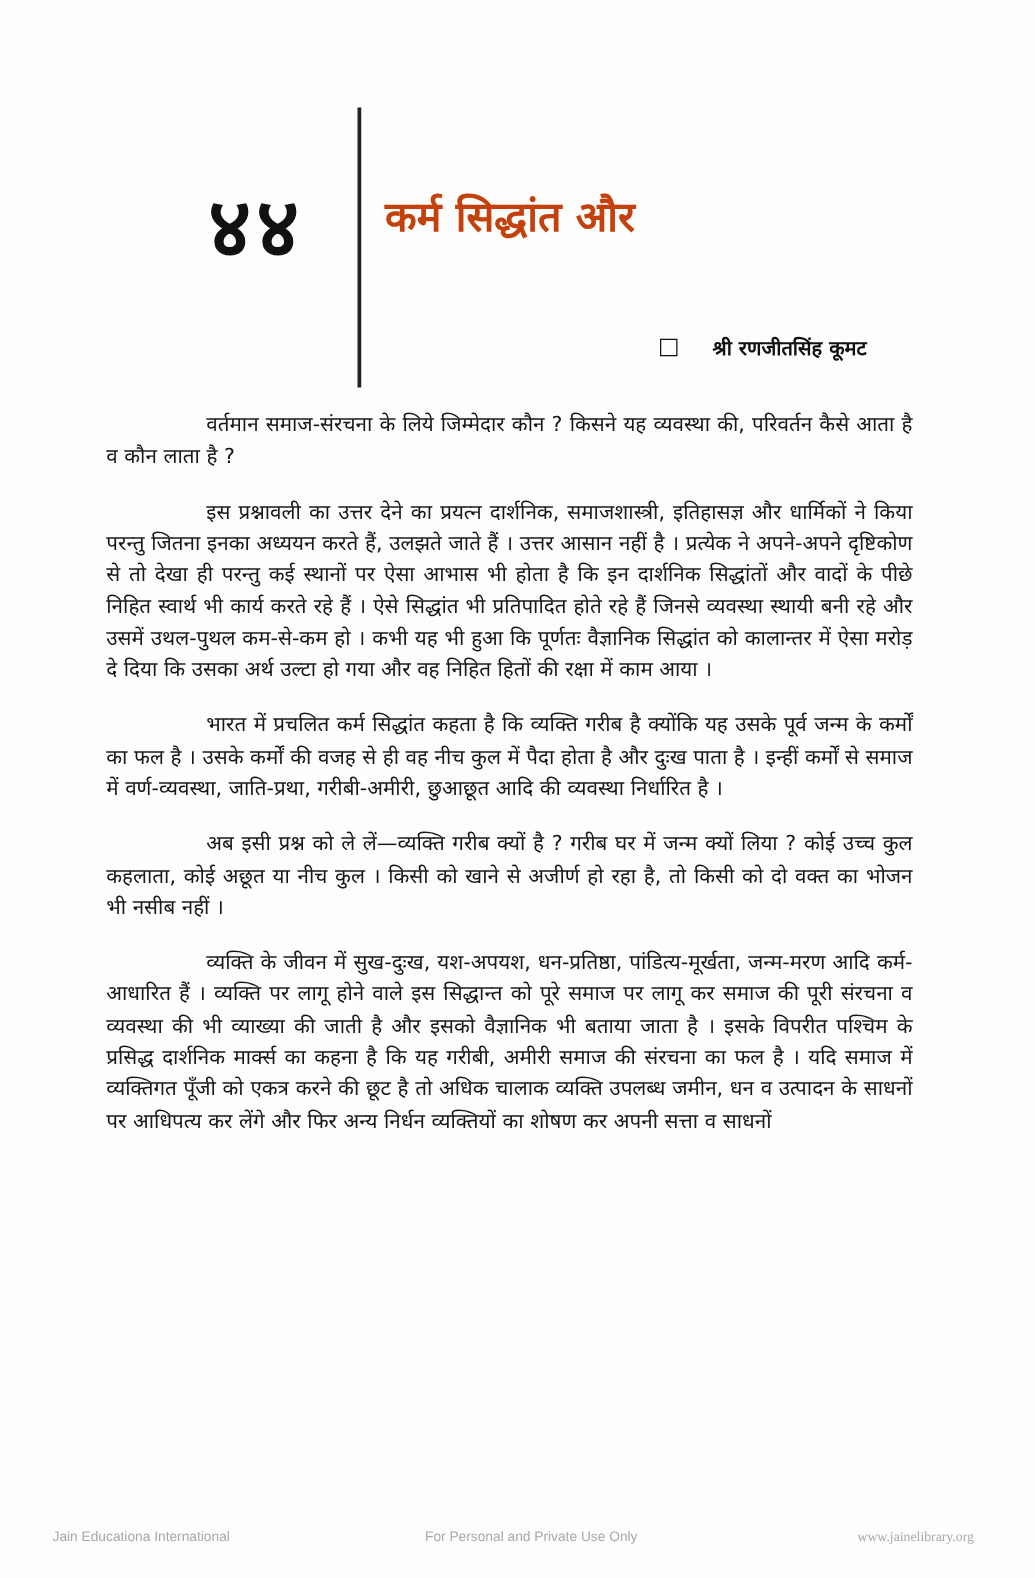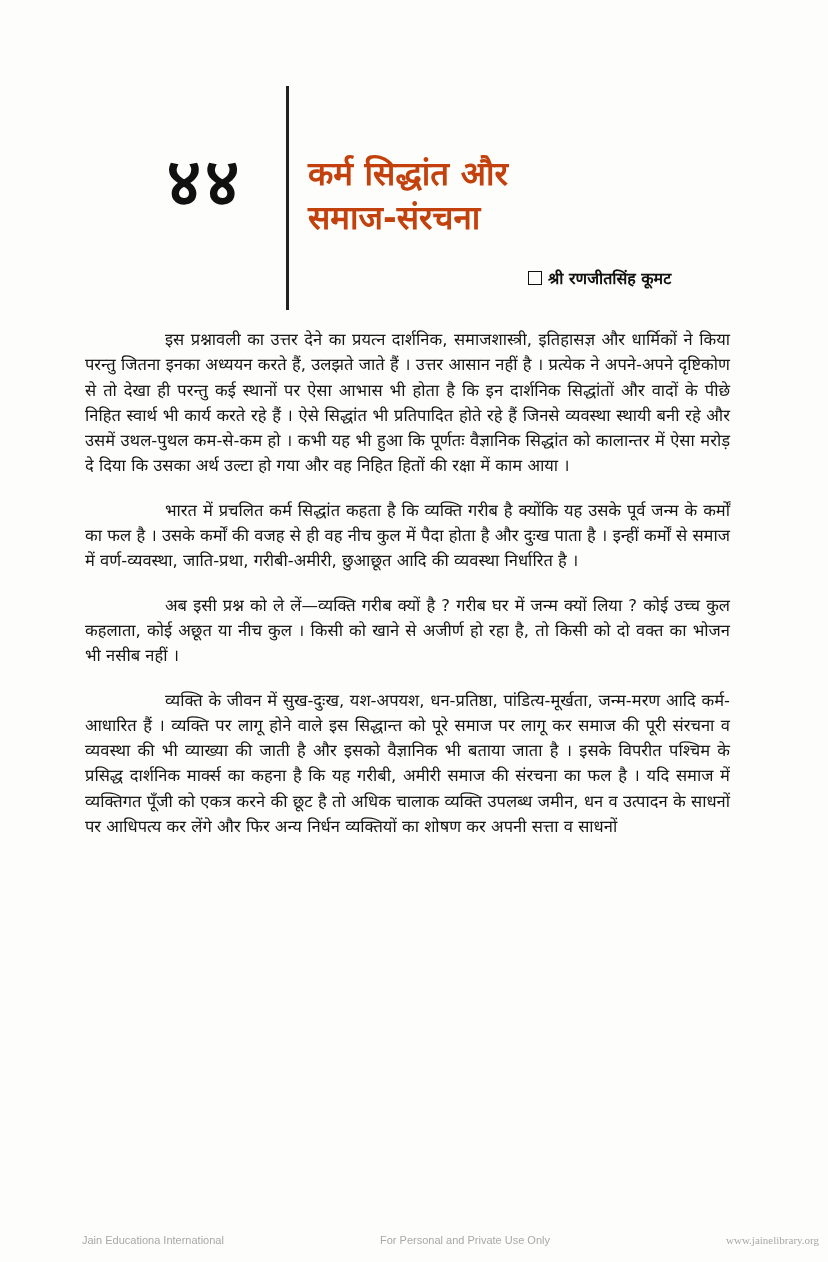--- a/index.html
+++ b/index.html
@@ -52,21 +52,21 @@
     line-height: 44px;
     color: #c2410c;
   }
   .title .line { display: block; white-space: nowrap; }
   .author {
     position: absolute;
     left: 528px;
     top: 267px;
     display: flex;
     align-items: center;
-    gap: 6px;
+    gap: 28px;
     font-family: "DejaVu Sans", sans-serif;
     font-weight: bold;
     font-size: 16px;
     color: #111;
     white-space: nowrap;
   }
   .author .box {
     width: 12px;
     height: 12px;
     border: 1.6px solid #111;
@@ -90,45 +90,45 @@
   .footer {
     position: absolute;
     top: 1218px;
     left: 0;
     width: 828px;
     height: 20px;
     font-family: "Liberation Sans", sans-serif;
     font-size: 11px;
     color: #a8a8a8;
   }
-  .footer span { position: absolute; top: 16px; white-space: nowrap; margin-left: 40px; }
+  .footer span { position: absolute; top: 6px; white-space: nowrap; }
   .footer .f-left { left: 42px; }
   .footer .f-center { left: 340px; }
   .footer .f-right { left: 686px; font-family: Liberation Serif, serif; }
 </style>
 </head>
 <body>
 
 <div class="page">
 
   <div class="chapter-number">४४</div>
 
   <div class="divider-vertical"></div>
 
   <div class="title">
     <span class="line">कर्म सिद्धांत और</span>
-    <span class="line">समाज-संरचना</span>
   </div>
 
   <div class="author">
     <span class="box"></span>
     <span>श्री रणजीतसिंह कूमट</span>
   </div>
 
   <div class="body-text">
+    <p>वर्तमान समाज-संरचना के लिये जिम्मेदार कौन ? किसने यह व्यवस्था की, परिवर्तन कैसे आता है व कौन लाता है ?</p>
     <p>इस प्रश्नावली का उत्तर देने का प्रयत्न दार्शनिक, समाजशास्त्री, इतिहासज्ञ और धार्मिकों ने किया परन्तु जितना इनका अध्ययन करते हैं, उलझते जाते हैं । उत्तर आसान नहीं है । प्रत्येक ने अपने-अपने दृष्टिकोण से तो देखा ही परन्तु कई स्थानों पर ऐसा आभास भी होता है कि इन दार्शनिक सिद्धांतों और वादों के पीछे निहित स्वार्थ भी कार्य करते रहे हैं । ऐसे सिद्धांत भी प्रतिपादित होते रहे हैं जिनसे व्यवस्था स्थायी बनी रहे और उसमें उथल-पुथल कम-से-कम हो । कभी यह भी हुआ कि पूर्णतः वैज्ञानिक सिद्धांत को कालान्तर में ऐसा मरोड़ दे दिया कि उसका अर्थ उल्टा हो गया और वह निहित हितों की रक्षा में काम आया ।</p>
     <p>भारत में प्रचलित कर्म सिद्धांत कहता है कि व्यक्ति गरीब है क्योंकि यह उसके पूर्व जन्म के कर्मों का फल है । उसके कर्मों की वजह से ही वह नीच कुल में पैदा होता है और दुःख पाता है । इन्हीं कर्मों से समाज में वर्ण-व्यवस्था, जाति-प्रथा, गरीबी-अमीरी, छुआछूत आदि की व्यवस्था निर्धारित है ।</p>
     <p>अब इसी प्रश्न को ले लें—व्यक्ति गरीब क्यों है ? गरीब घर में जन्म क्यों लिया ? कोई उच्च कुल कहलाता, कोई अछूत या नीच कुल । किसी को खाने से अजीर्ण हो रहा है, तो किसी को दो वक्त का भोजन भी नसीब नहीं ।</p>
     <p>व्यक्ति के जीवन में सुख-दुःख, यश-अपयश, धन-प्रतिष्ठा, पांडित्य-मूर्खता, जन्म-मरण आदि कर्म-आधारित हैं । व्यक्ति पर लागू होने वाले इस सिद्धान्त को पूरे समाज पर लागू कर समाज की पूरी संरचना व व्यवस्था की भी व्याख्या की जाती है और इसको वैज्ञानिक भी बताया जाता है । इसके विपरीत पश्चिम के प्रसिद्ध दार्शनिक मार्क्स का कहना है कि यह गरीबी, अमीरी समाज की संरचना का फल है । यदि समाज में व्यक्तिगत पूँजी को एकत्र करने की छूट है तो अधिक चालाक व्यक्ति उपलब्ध जमीन, धन व उत्पादन के साधनों पर आधिपत्य कर लेंगे और फिर अन्य निर्धन व्यक्तियों का शोषण कर अपनी सत्ता व साधनों</p>
   </div>
 
   <div class="footer">
     <span class="f-left">Jain Educationa International</span>
     <span class="f-center">For Personal and Private Use Only</span>
     <span class="f-right">www.jainelibrary.org</span>

